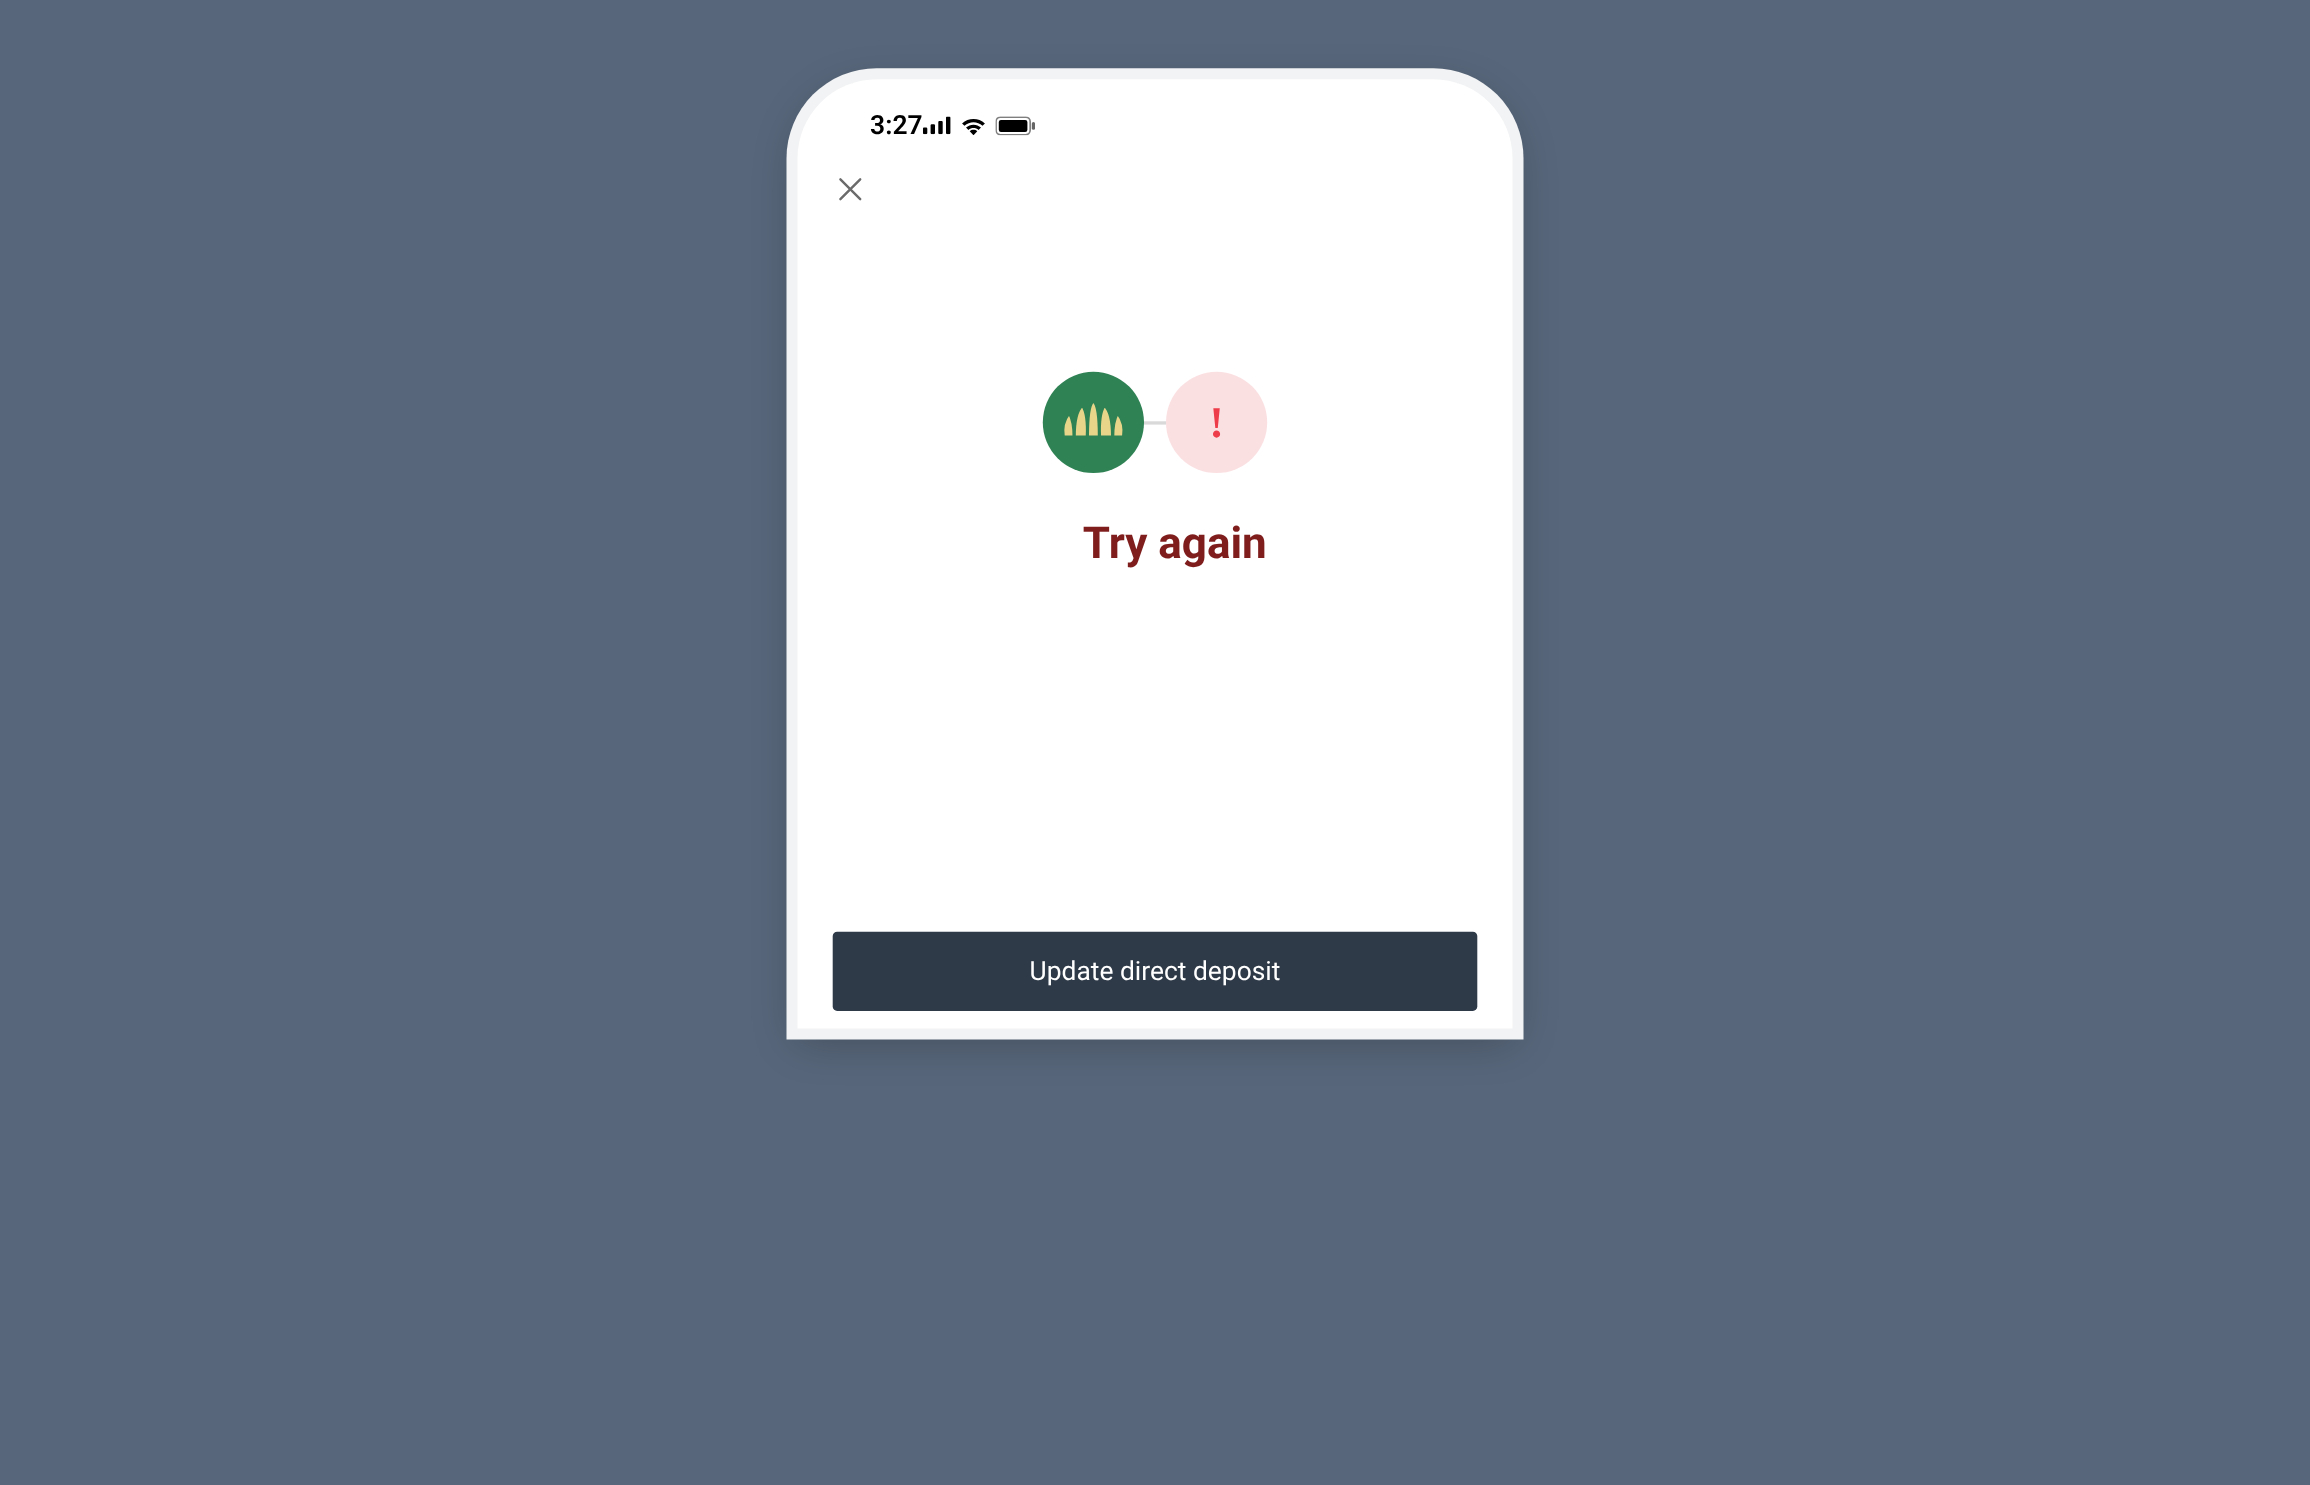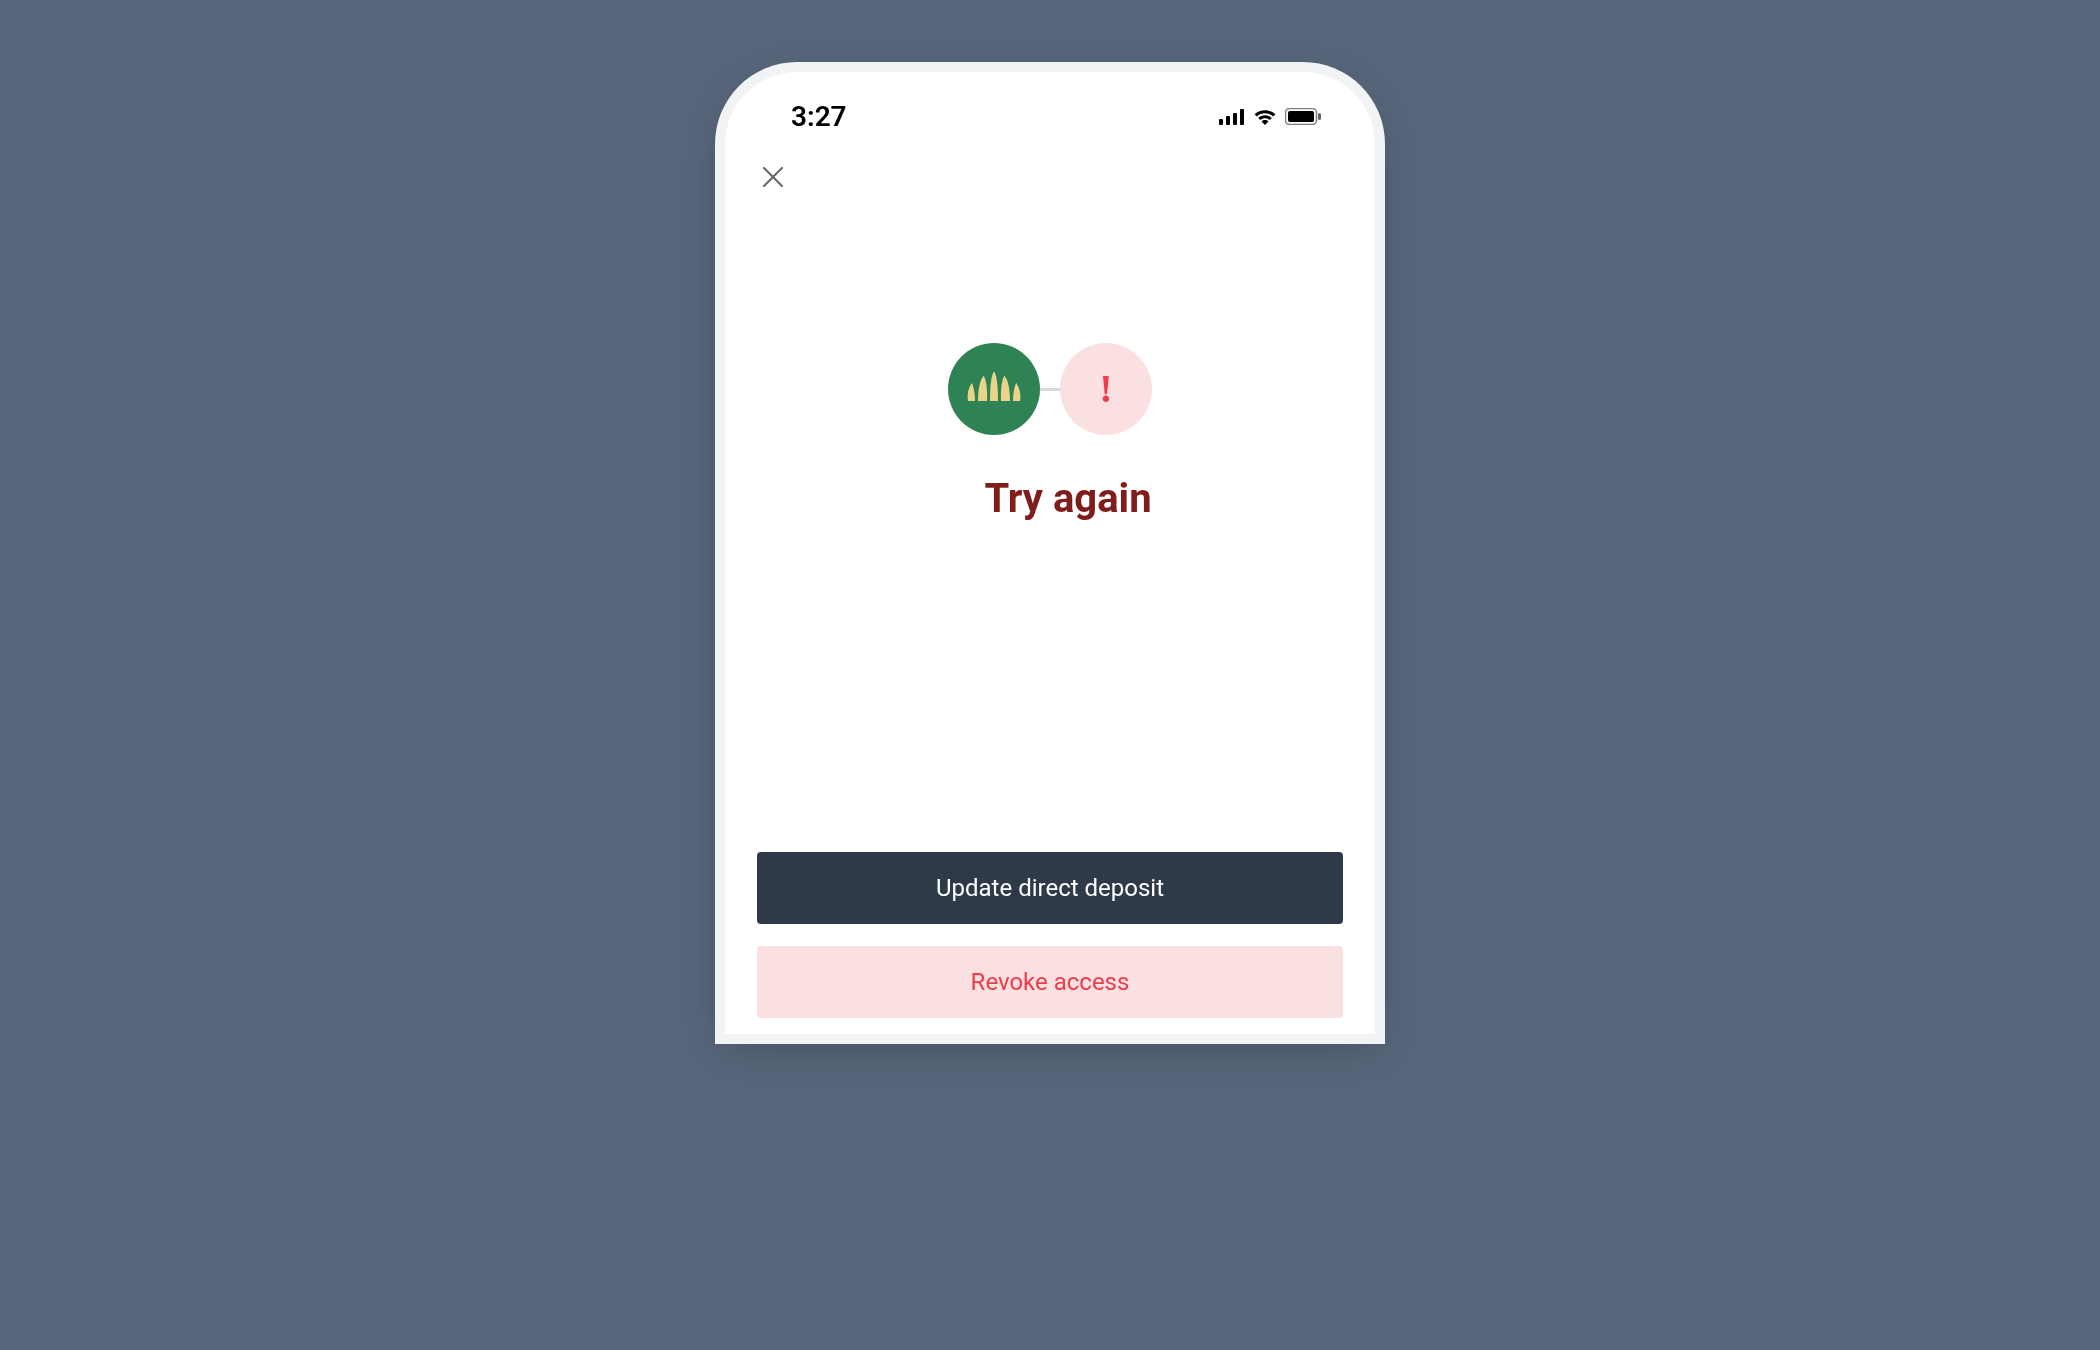--- a/index.html
+++ b/index.html
@@ -17,24 +17,24 @@
     margin-top: 72px;
     background: #ffffff;
     border-radius: 72px 72px 0 0;
     box-shadow: 0 0 0 10px #f2f3f4, 0 10px 40px rgba(0,0,0,0.25);
     padding: 0;
     overflow: hidden;
     position: relative;
   }
   .status-bar {
     display: flex;
-    justify-content: space-between;
+    justify-content: flex-start;
     align-items: center;
     padding: 28px 48px 8px 48px;
-    font-size: 28px;
+    font-size: 24px;
     font-weight: 600;
     color: #000;
   }
   .status-time { padding-left: 18px; }
   .status-right { display: flex; align-items: center; gap: 8px; padding-right: 6px; }
   .status-right svg { display: block; }
 
   .nav-bar {
     padding: 24px 36px 0 36px;
   }
@@ -181,16 +181,15 @@
         <span class="bang">!</span>
       </div>
     </div>
 
     <h1 class="title">Try again</h1>
 
   </div>
 
   <div class="button-stack">
     <button class="btn btn-primary">Update direct deposit</button>
-    <button class="btn btn-danger">Revoke access</button>
   </div>
 
 </div>
 
 </body></html>

